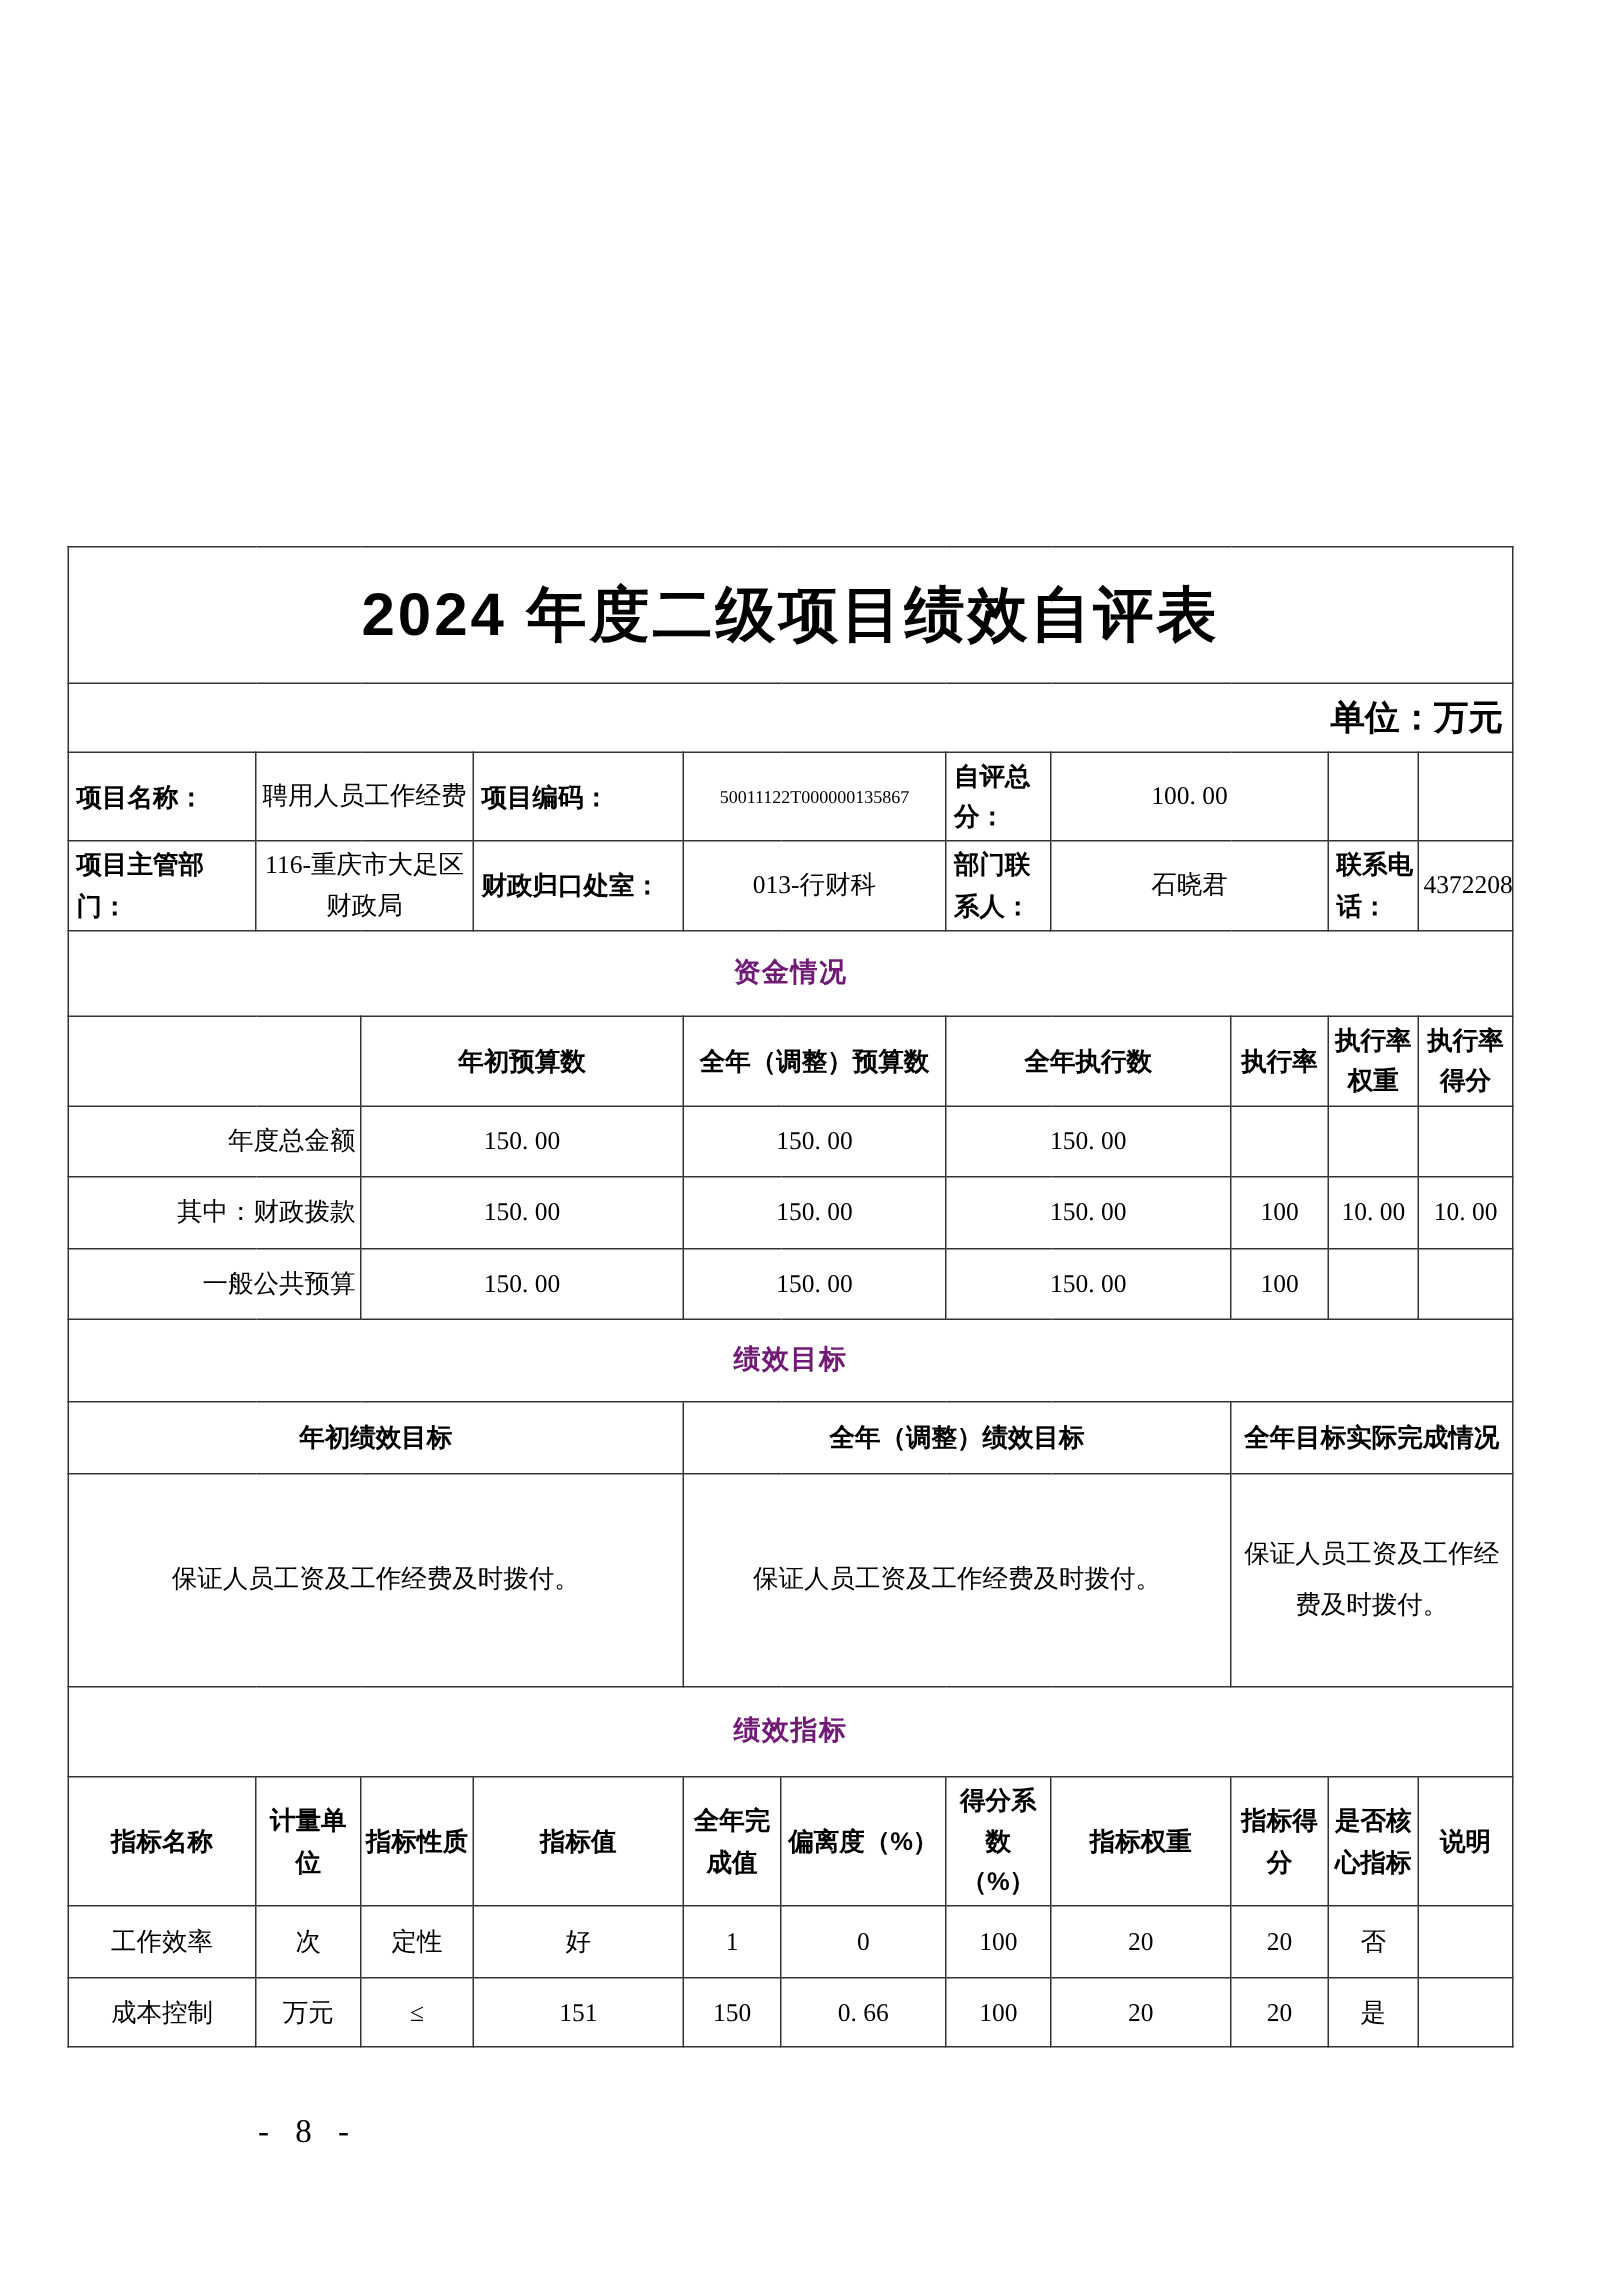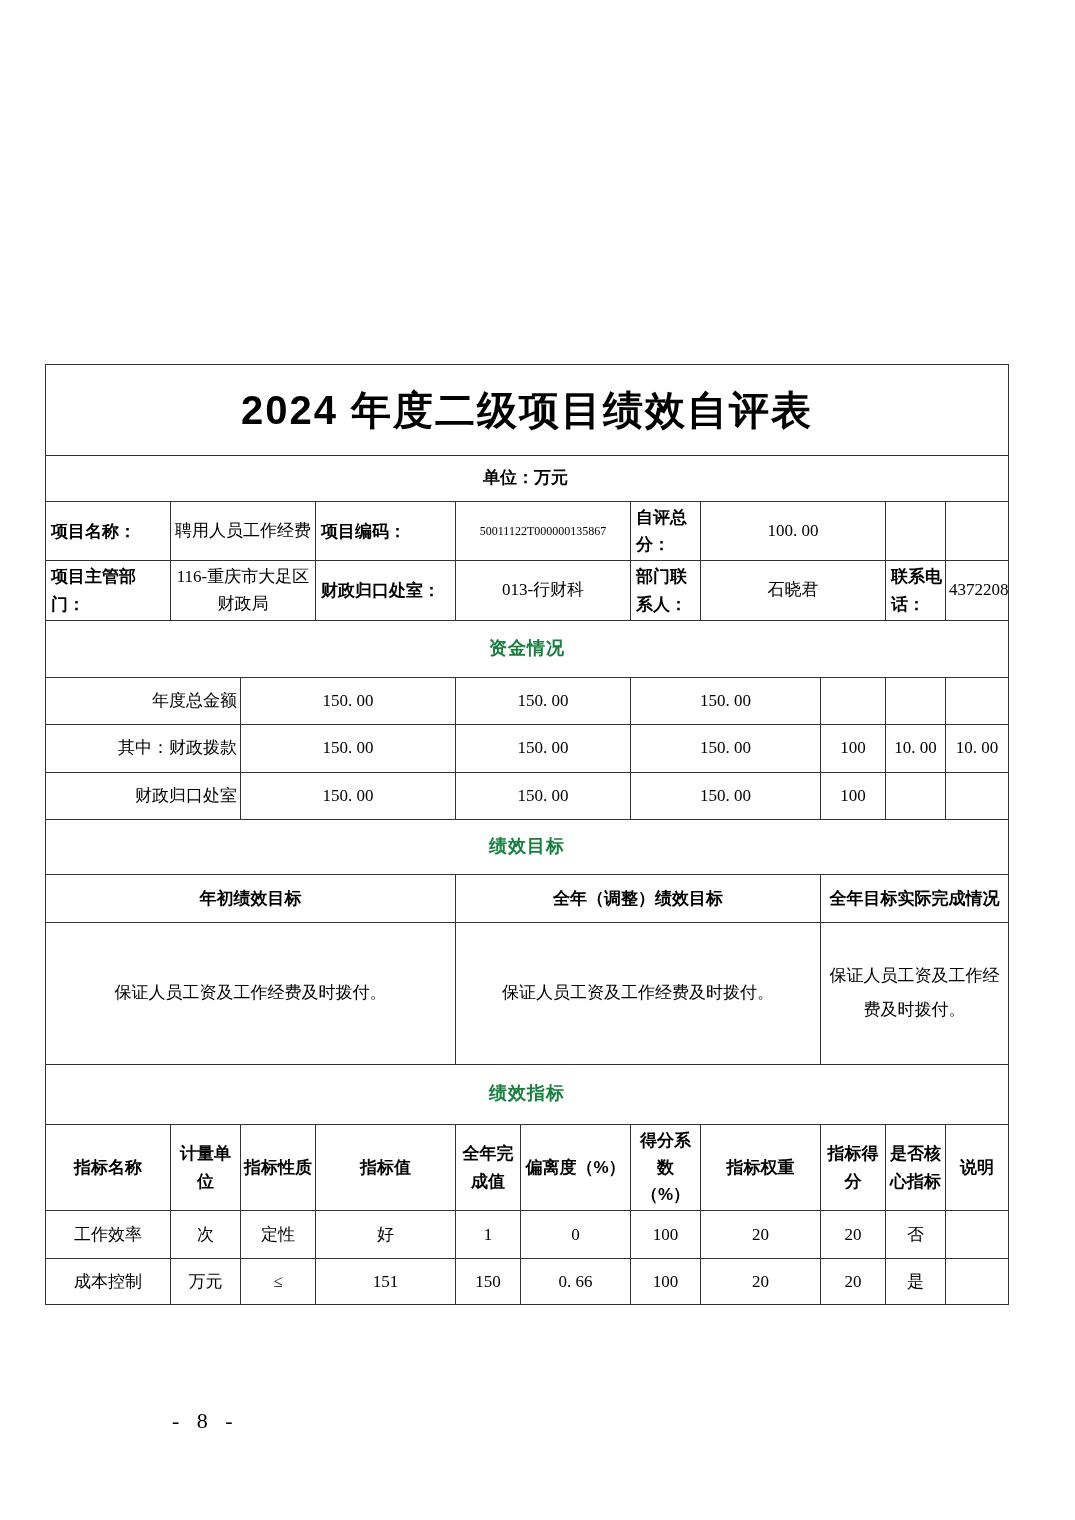--- a/index.html
+++ b/index.html
@@ -14,30 +14,30 @@
   }
   td{
     border:1px solid #333;text-align:center;vertical-align:middle;
     font-size:17px;padding:2px 3px;overflow:hidden;line-height:1.55;
   }
   tr.title-row td{
     font-family:"Liberation Sans","DejaVu Sans",sans-serif;
     font-weight:bold;font-size:40px;letter-spacing:2px;
   }
   tr.unit-row td{
-    text-align:center;font-weight:bold;padding-right:6px;
-    font-family:"Liberation Sans","DejaVu Sans",sans-serif;font-size:17px;
+    text-align:right;font-weight:bold;padding-right:6px;
+    font-family:"Liberation Sans","DejaVu Sans",sans-serif;font-size:23px;
   }
   td.lbl{
     text-align:left;font-weight:bold;padding-left:5px;
     font-family:"Liberation Sans","DejaVu Sans",sans-serif;line-height:1.6;
   }
   tr.section-row td{
     font-family:"Liberation Sans","DejaVu Sans",sans-serif;
-    font-weight:bold;color:#15803d;font-size:18px;letter-spacing:1px;
+    font-weight:bold;color:#701a75;font-size:18px;letter-spacing:1px;
   }
   td.hdr{
     font-family:"Liberation Sans","DejaVu Sans",sans-serif;
     font-weight:bold;font-size:17px;line-height:1.6;
   }
   td.rowlbl{text-align:right;}
   td.ind0{padding-left:5px;}
   td.ind1{padding-left:22px;}
   td.ind2{padding-left:16px;}
   td.code{font-size:12px;white-space:nowrap;letter-spacing:0;}
@@ -96,20 +96,29 @@
       <td class="lbl">部门联系人：</td>
       <td colspan="2">石晓君</td>
       <td class="lbl">联系电话：</td>
       <td class="phone">43722083</td>
     </tr>
 
     <tr class="section-row" style="height:57px">
       <td colspan="11">资金情况</td>
     </tr>
 
+    <tr style="height:60px">
+      <td colspan="2" class="hdr"></td>
+      <td colspan="2" class="hdr">年初预算数</td>
+      <td colspan="2" class="hdr">全年（调整）预算数</td>
+      <td colspan="2" class="hdr">全年执行数</td>
+      <td class="hdr">执行率</td>
+      <td class="hdr">执行率权重</td>
+      <td class="hdr">执行率得分</td>
+    </tr>
 
     <tr style="height:47px">
       <td colspan="2" class="rowlbl ind1">年度总金额</td>
       <td colspan="2">150. 00</td>
       <td colspan="2">150. 00</td>
       <td colspan="2">150. 00</td>
       <td></td>
       <td></td>
       <td></td>
     </tr>
@@ -118,21 +127,21 @@
       <td colspan="2" class="rowlbl ind0">其中：财政拨款</td>
       <td colspan="2">150. 00</td>
       <td colspan="2">150. 00</td>
       <td colspan="2">150. 00</td>
       <td>100</td>
       <td>10. 00</td>
       <td>10. 00</td>
     </tr>
 
     <tr style="height:47px">
-      <td colspan="2" class="rowlbl ind2">财政归口处室</td>
+      <td colspan="2" class="rowlbl ind2">一般公共预算</td>
       <td colspan="2">150. 00</td>
       <td colspan="2">150. 00</td>
       <td colspan="2">150. 00</td>
       <td>100</td>
       <td></td>
       <td></td>
     </tr>
 
     <tr class="section-row" style="height:55px">
       <td colspan="11">绩效目标</td>

